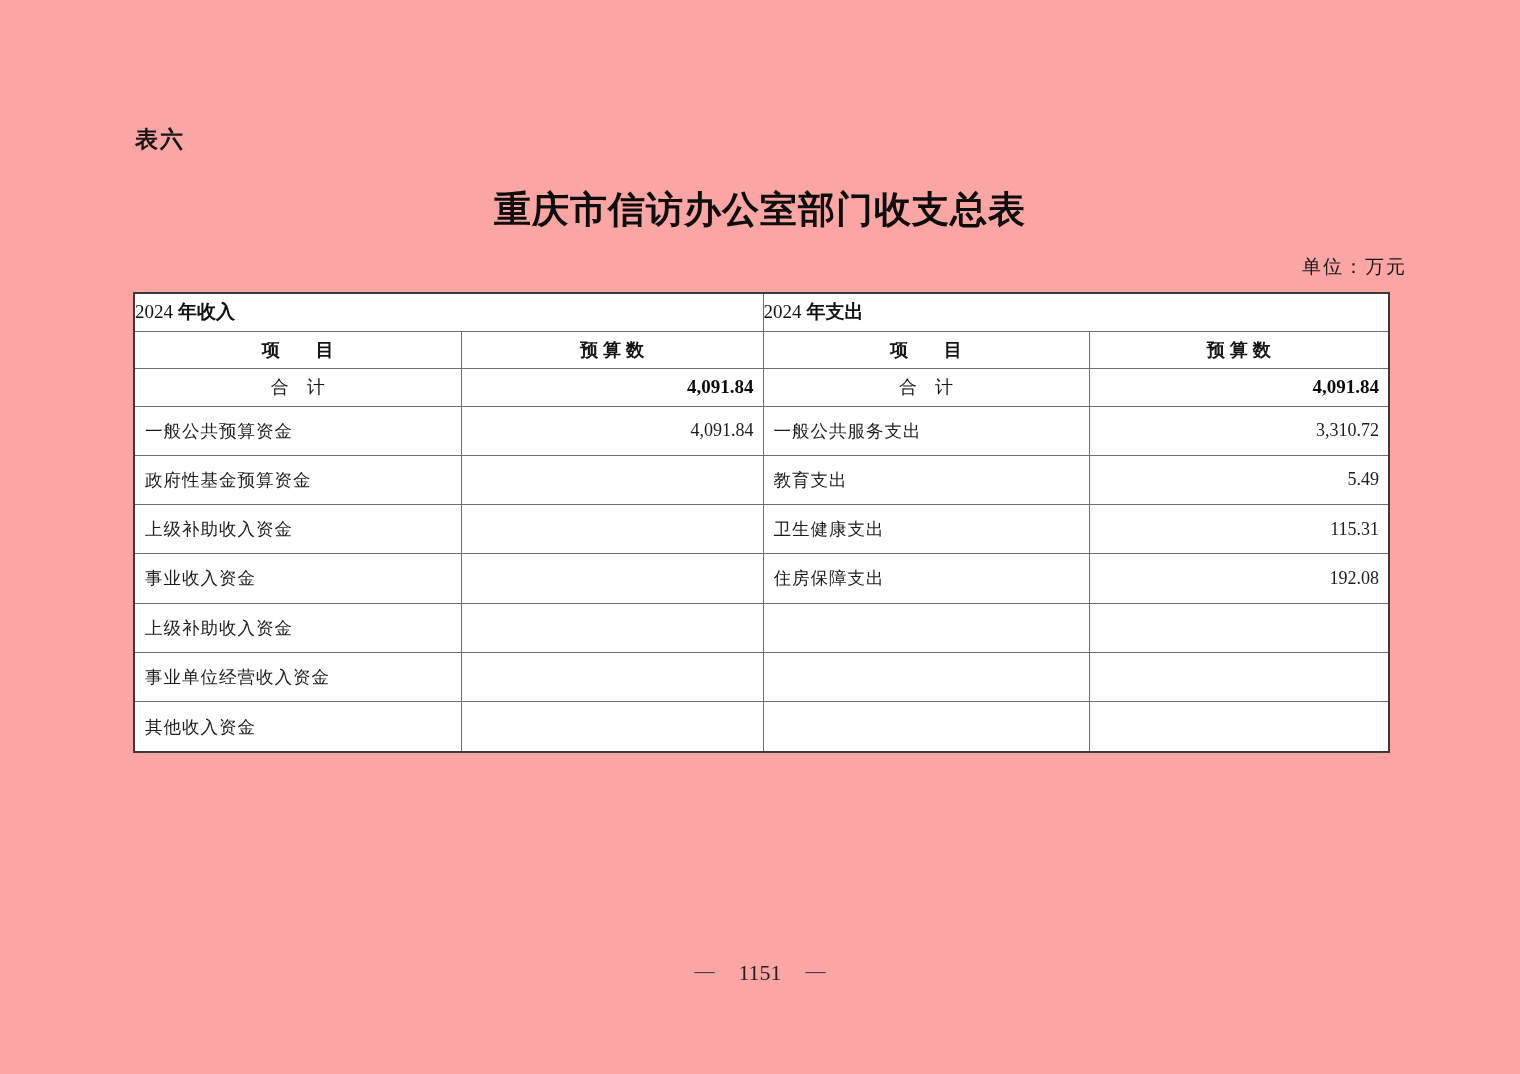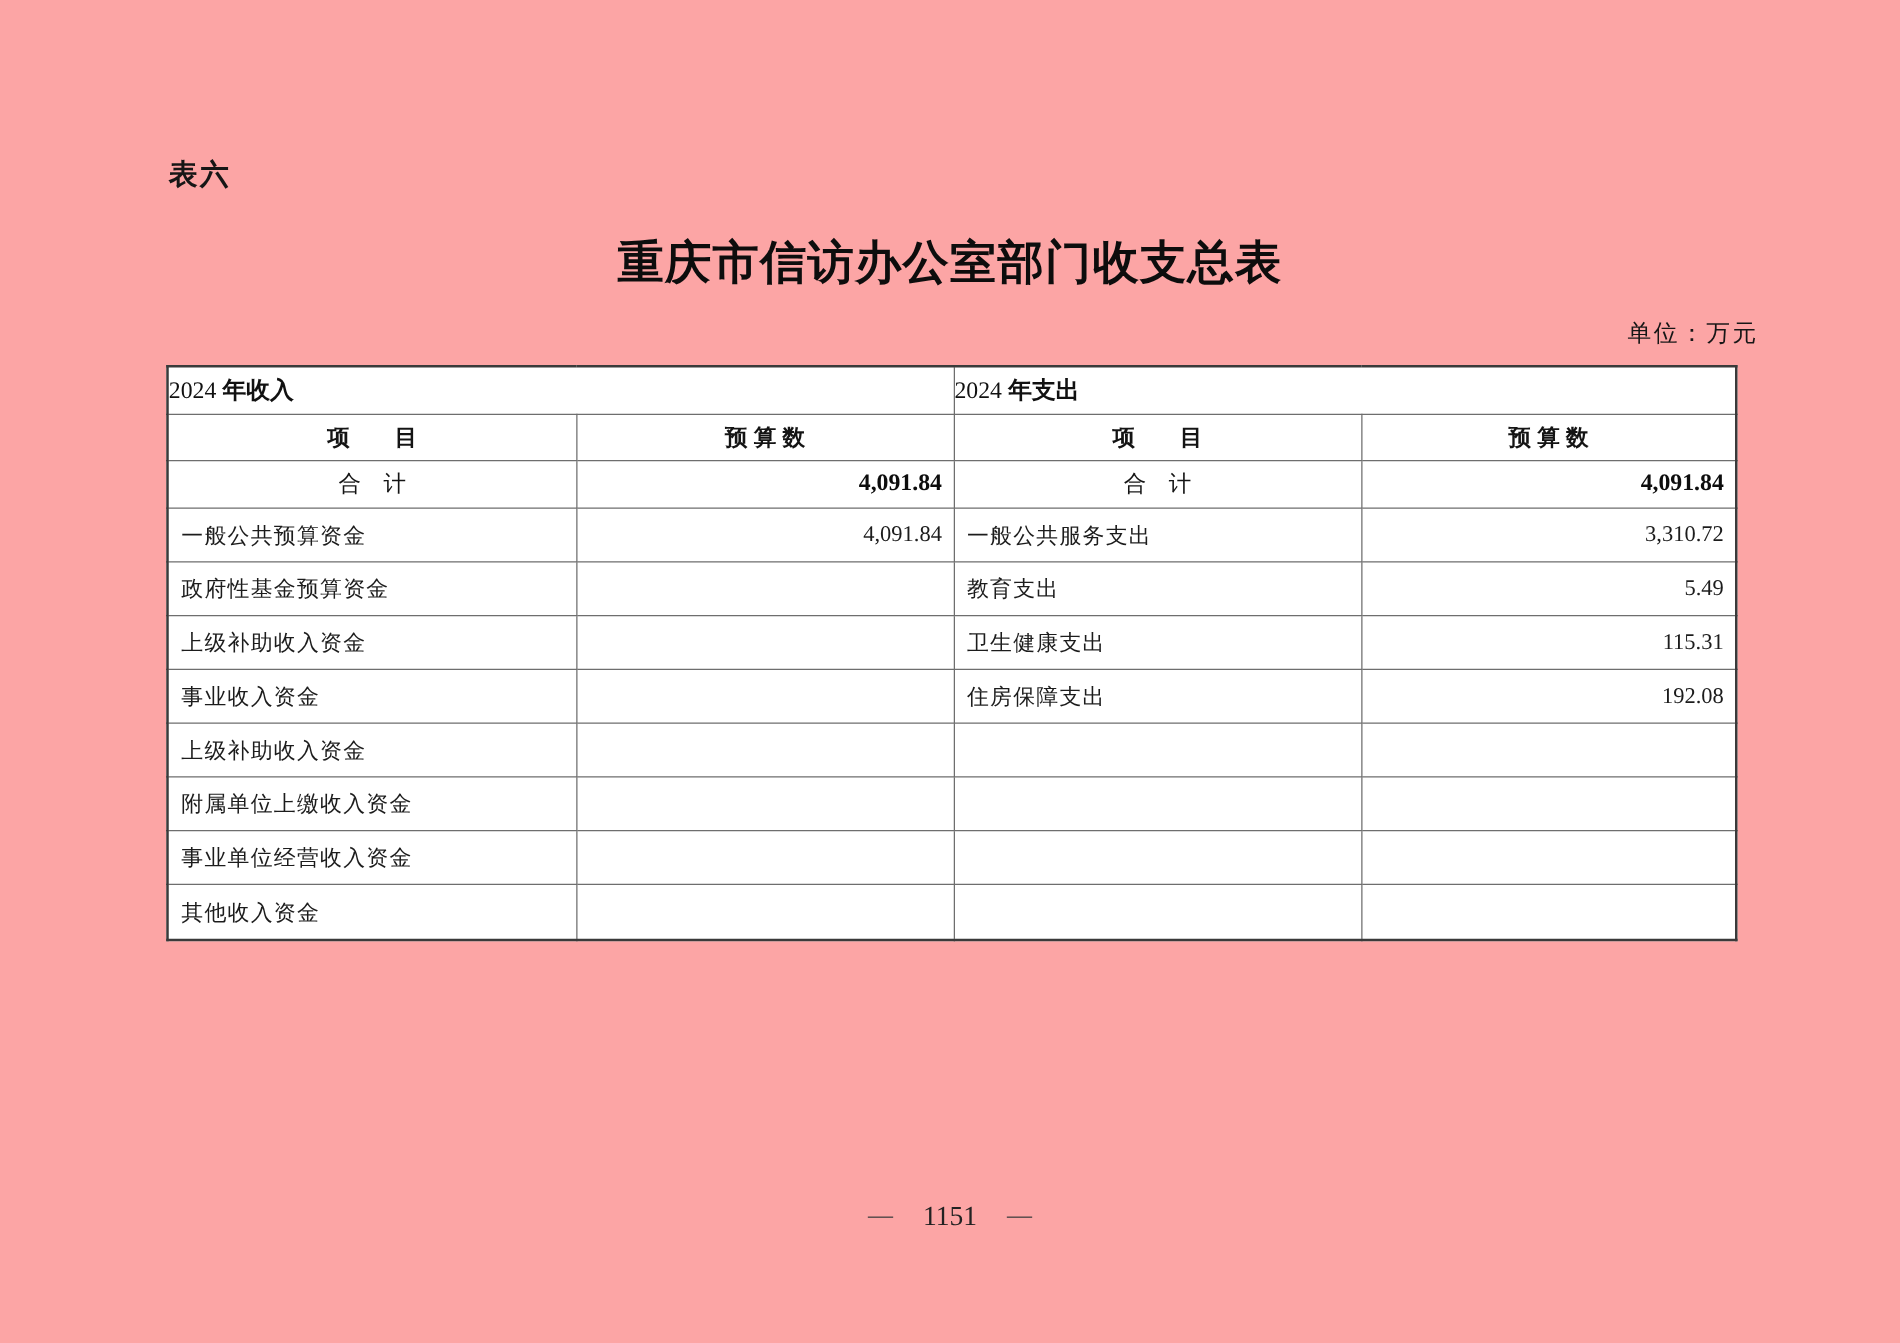--- a/index.html
+++ b/index.html
@@ -197,26 +197,20 @@
         <td class="item-cell">住房保障支出</td>
         <td class="val-cell">192.08</td>
       </tr>
       <tr>
         <td class="item-cell">上级补助收入资金</td>
         <td class="val-cell"></td>
         <td class="item-cell"></td>
         <td class="val-cell"></td>
       </tr>
       <tr>
-        <td class="item-cell">附属单位上缴收入资金</td>
-        <td class="val-cell"></td>
-        <td class="item-cell"></td>
-        <td class="val-cell"></td>
-      </tr>
-      <tr>
         <td class="item-cell">事业单位经营收入资金</td>
         <td class="val-cell"></td>
         <td class="item-cell"></td>
         <td class="val-cell"></td>
       </tr>
       <tr>
         <td class="item-cell">其他收入资金</td>
         <td class="val-cell"></td>
         <td class="item-cell"></td>
         <td class="val-cell"></td>

